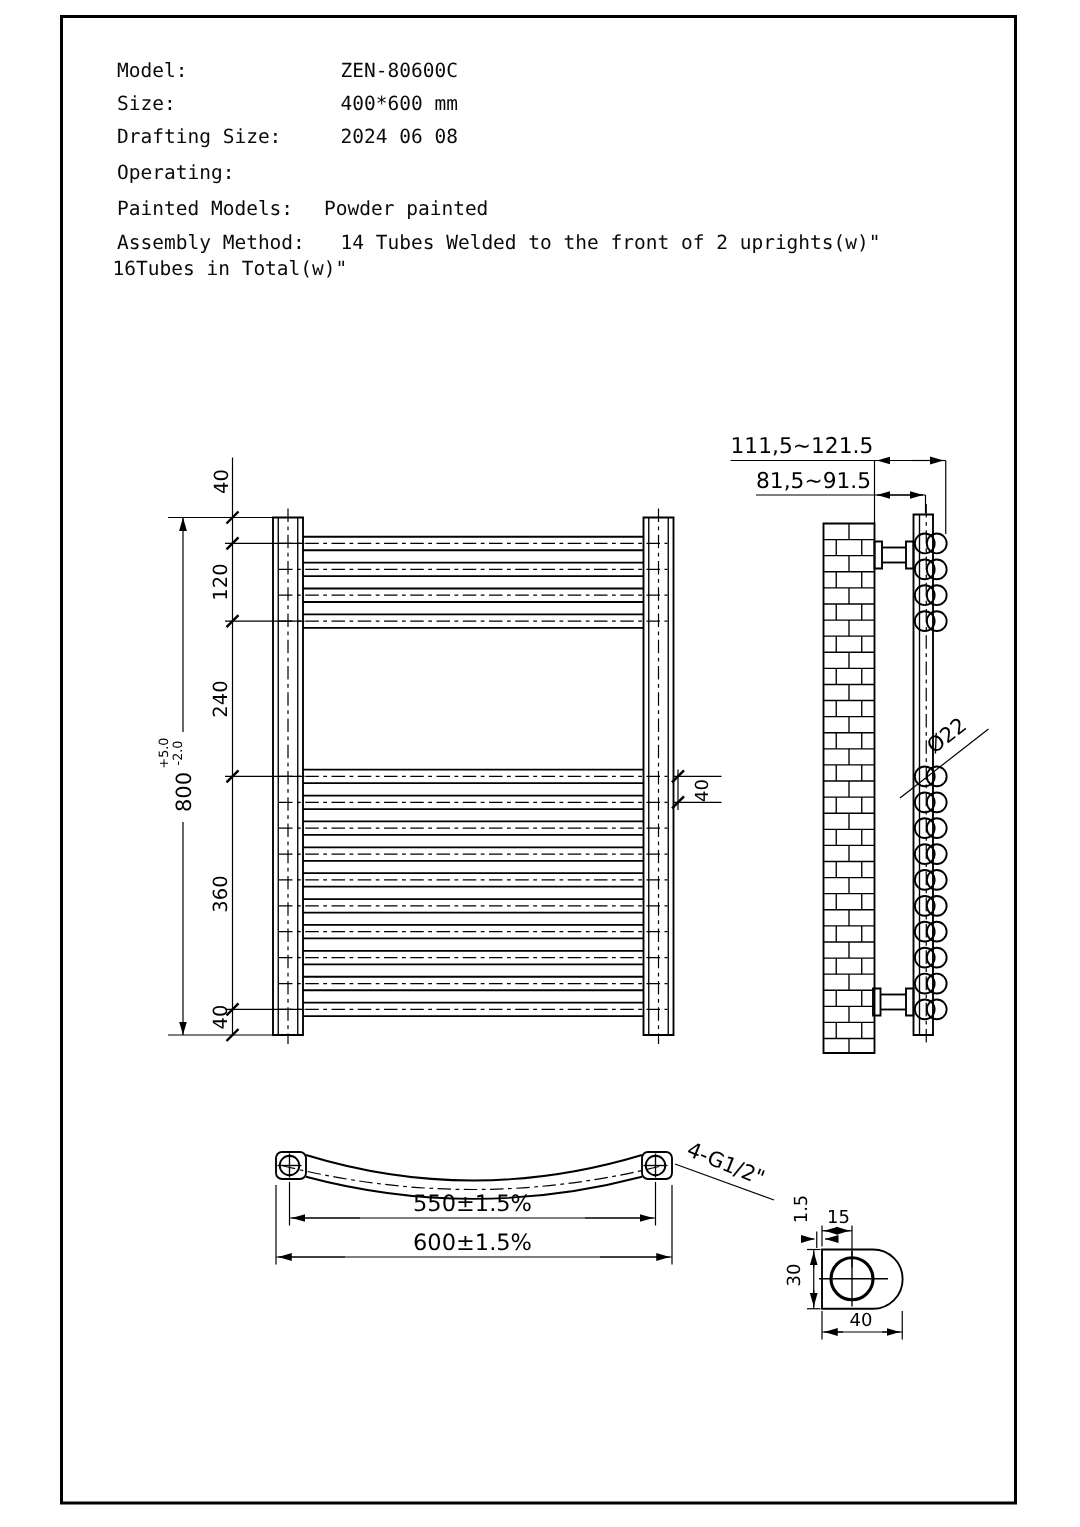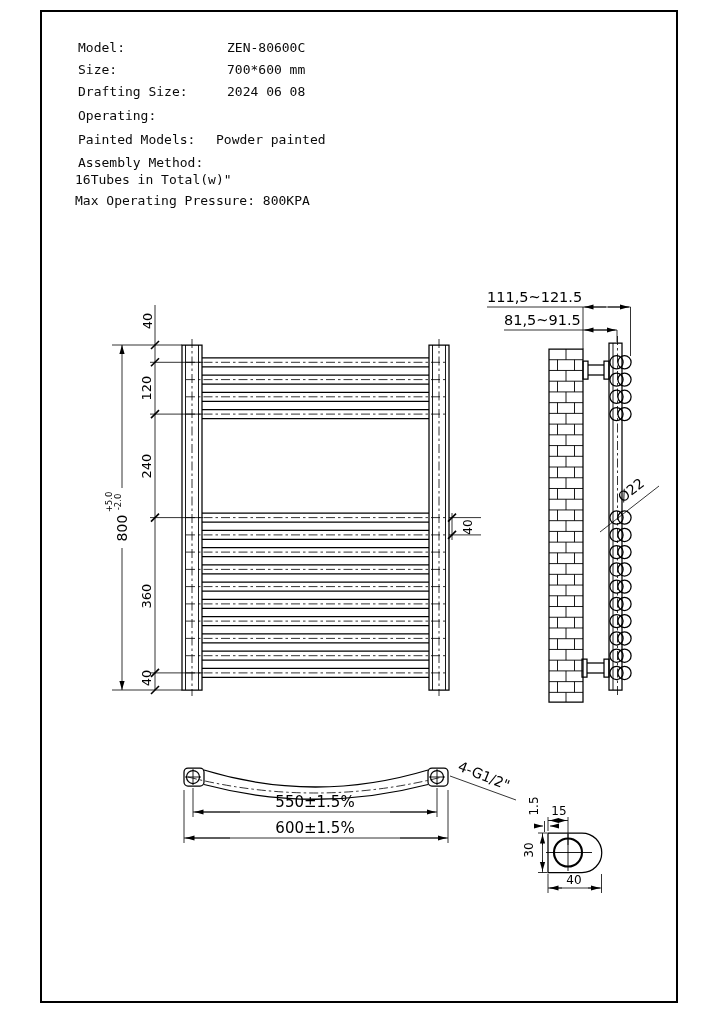--- a/index.html
+++ b/index.html
@@ -17,29 +17,29 @@
   .dtxt{font-family:"DejaVu Sans","Liberation Sans",sans-serif;fill:#000;}
 </style>
 </head>
 <body>
 
 <div class="sheet">
 
   <div class="hdr" style="left:78px;top:40px">Model:</div>
   <div class="hdr" style="left:227px;top:40px">ZEN-80600C</div>
   <div class="hdr" style="left:78px;top:62px">Size:</div>
-  <div class="hdr" style="left:227px;top:62px">700*600 mm</div>
+  <div class="hdr" style="left:227px;top:62px">400*600 mm</div>
   <div class="hdr" style="left:78px;top:84px">Drafting Size:</div>
   <div class="hdr" style="left:227px;top:84px">2024 06 08</div>
   <div class="hdr" style="left:78px;top:108px">Operating:</div>
   <div class="hdr" style="left:78px;top:132px">Painted Models:</div>
   <div class="hdr" style="left:216px;top:132px">Powder painted</div>
   <div class="hdr" style="left:78px;top:155px">Assembly Method:</div>
+  <div class="hdr" style="left:227px;top:155px">14 Tubes Welded to the front of 2 uprights(w)"</div>
   <div class="hdr" style="left:75px;top:172px">16Tubes in Total(w)"</div>
-  <div class="hdr" style="left:75px;top:193px">Max Operating Pressure: 800KPA</div>
 
   <svg width="720" height="1018" viewBox="0 0 720 1018">
     <defs>
       <marker id="arw" markerWidth="10" markerHeight="7" refX="9" refY="3.5" orient="auto" markerUnits="userSpaceOnUse">
         <path d="M0,0.9 L9,3.5 L0,6.1 Z" fill="#000"></path>
       </marker>
     </defs>
 
     <rect x="41" y="11" width="636" height="991" class="bold"></rect>
 

